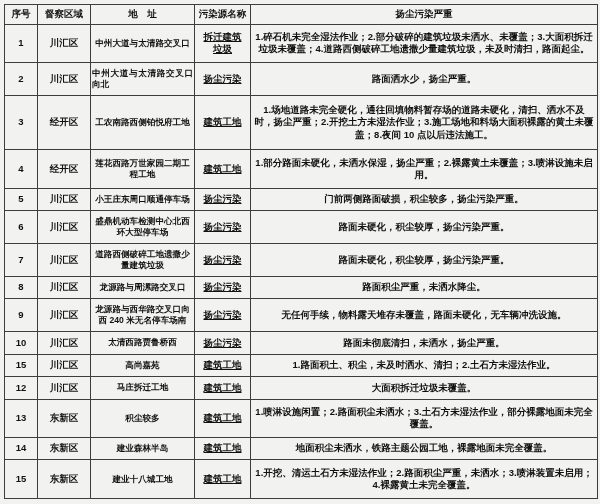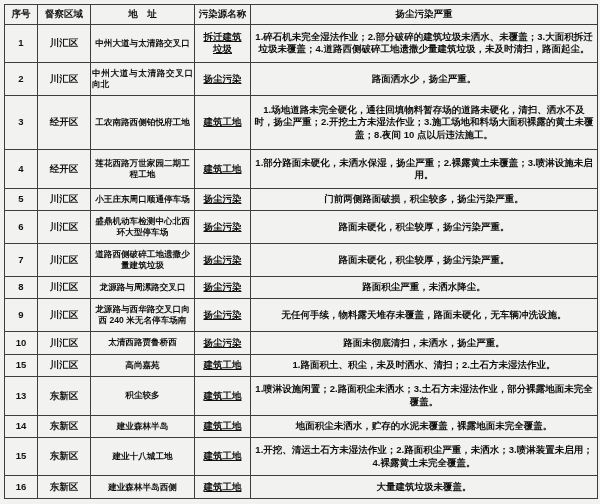--- a/index.html
+++ b/index.html
@@ -139,42 +139,42 @@
           <td class="col-problems">路面未彻底清扫，未洒水，扬尘严重。</td>
         </tr>
         <tr>
           <td class="col-no">15</td>
           <td class="col-region">川汇区</td>
           <td class="col-address">高尚嘉苑</td>
           <td class="col-source">建筑工地</td>
           <td class="col-problems">1.路面积土、积尘，未及时洒水、清扫；2.土石方未湿法作业。</td>
         </tr>
         <tr>
+          <td class="col-no">12</td>
+          <td class="col-region">川汇区</td>
+          <td class="col-address">马庄拆迁工地</td>
+          <td class="col-source">建筑工地</td>
+          <td class="col-problems">大面积拆迁垃圾未覆盖。</td>
+        </tr>
+        <tr>
           <td class="col-no">13</td>
           <td class="col-region">东新区</td>
           <td class="col-address">积尘较多</td>
           <td class="col-source">建筑工地</td>
           <td class="col-problems">1.喷淋设施闲置；2.路面积尘未洒水；3.土石方未湿法作业，部分裸露地面未完全覆盖。</td>
         </tr>
         <tr>
           <td class="col-no">14</td>
           <td class="col-region">东新区</td>
           <td class="col-address">建业森林半岛</td>
           <td class="col-source">建筑工地</td>
-          <td class="col-problems">地面积尘未洒水，贮存的水泥未覆盖，裸露地面未完全覆盖。</td>
+          <td class="col-problems">地面积尘未洒水，铁路主题公园工地，裸露地面未完全覆盖。</td>
         </tr>
         <tr>
           <td class="col-no">15</td>
           <td class="col-region">东新区</td>
           <td class="col-address">建业十八城工地</td>
           <td class="col-source">建筑工地</td>
           <td class="col-problems">1.开挖、清运土石方未湿法作业；2.路面积尘严重，未洒水；3.喷淋装置未启用；4.裸露黄土未完全覆盖。</td>
         </tr>
-        <tr>
-          <td class="col-no">16</td>
-          <td class="col-region">东新区</td>
-          <td class="col-address">建业森林半岛西侧</td>
-          <td class="col-source">建筑工地</td>
-          <td class="col-problems">大量建筑垃圾未覆盖。</td>
-        </tr>
       </tbody>
   </table>
 </div>
 
 </body></html>

